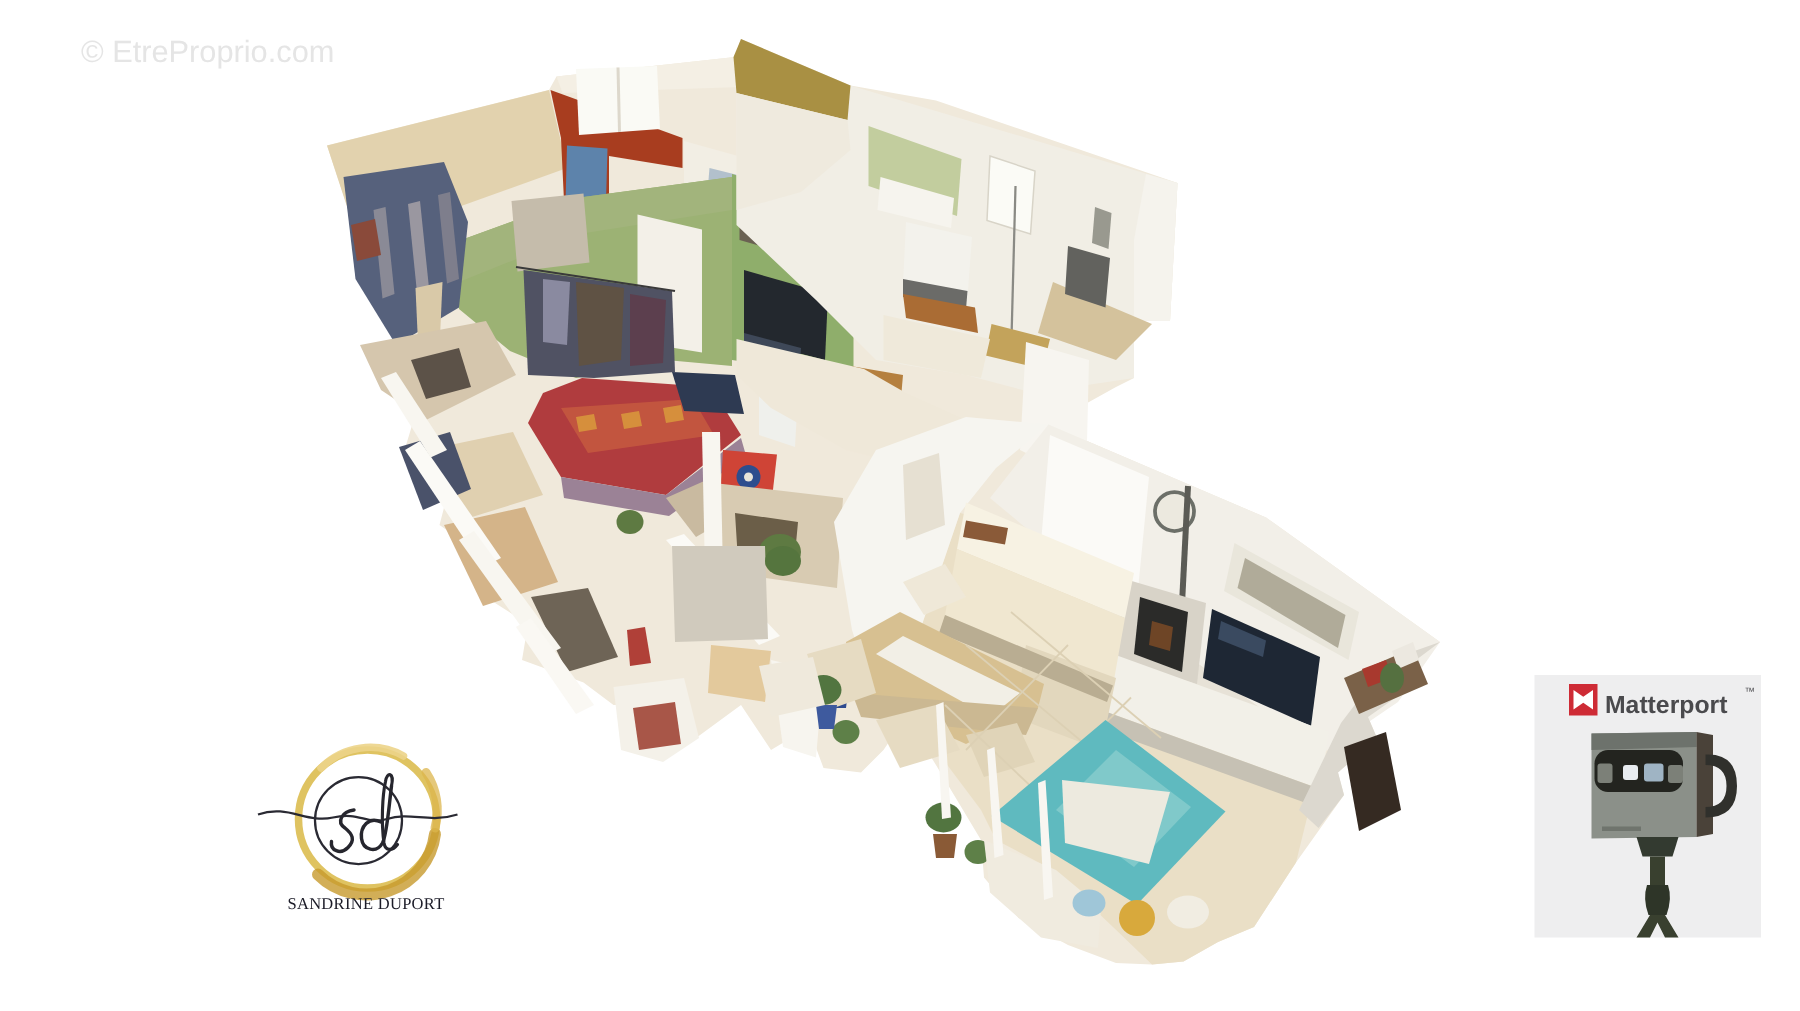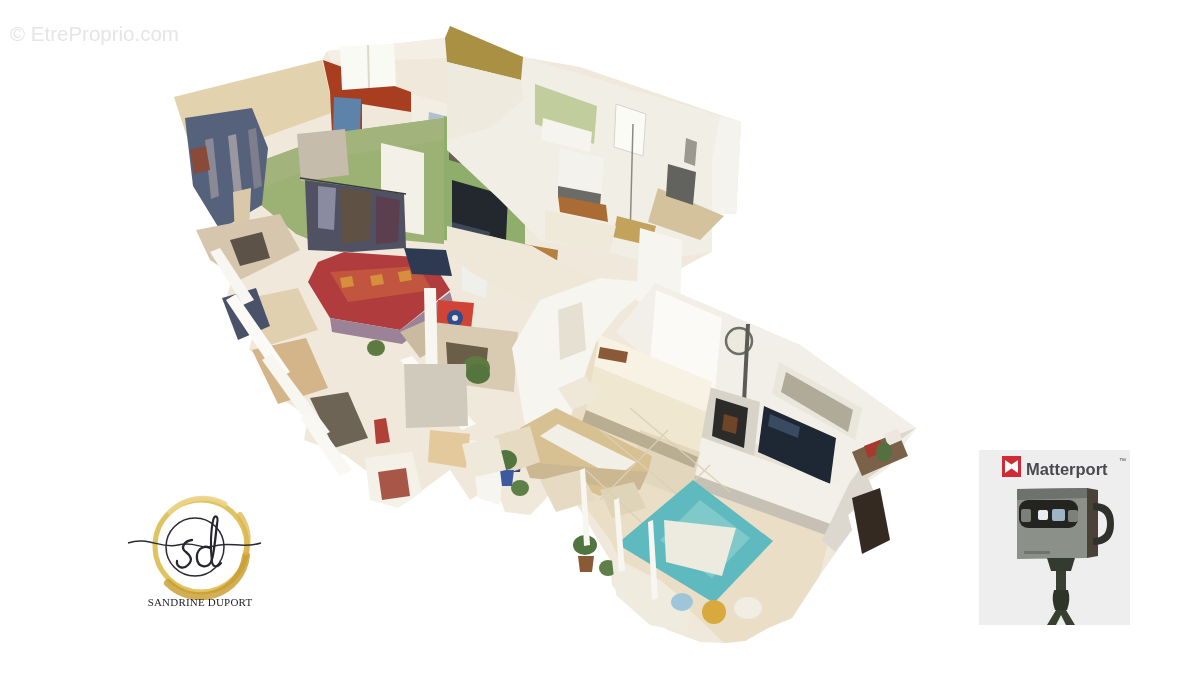--- a/index.html
+++ b/index.html
@@ -1,17 +1,17 @@
 <!DOCTYPE html>
 <html><head>
 <meta charset="utf-8">
 <style>
   html,body{margin:0;padding:0;background:#ffffff;width:1200px;height:674px;overflow:hidden;}
   body{font-family:"Liberation Sans", sans-serif;position:relative;}
-  #stage{position:absolute;left:0;top:0;width:1048px;height:674px;}
+  #stage{position:absolute;left:0;top:0;width:1048px;height:674px;padding-left:44px;}
 </style>
 </head>
 <body>
 <div id="stage">
 <svg width="1200" height="674" viewBox="0 0 1200 674">
 
 <rect x="0" y="0" width="1200" height="674" fill="#ffffff"></rect>
 
 <text x="10" y="41" font-size="20.5" fill="#e5e5e5" font-family="Liberation Sans, sans-serif">© EtreProprio.com</text>
 <g id="house">

